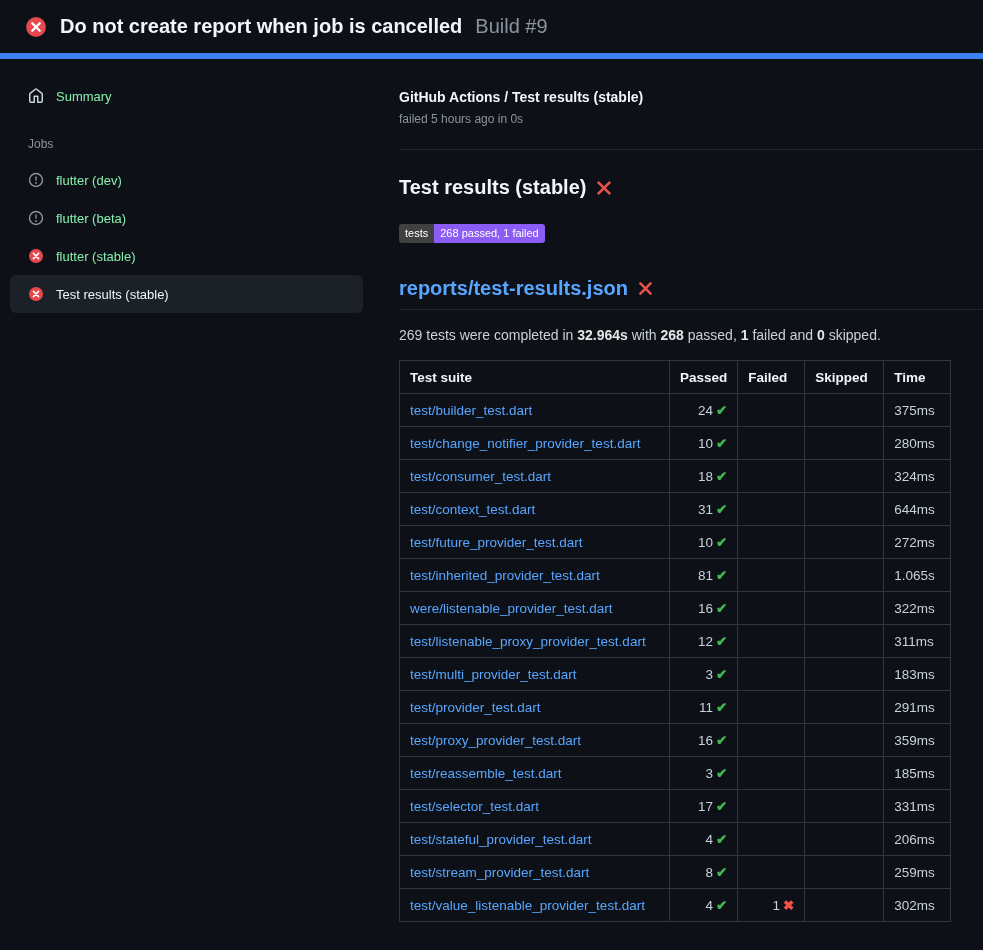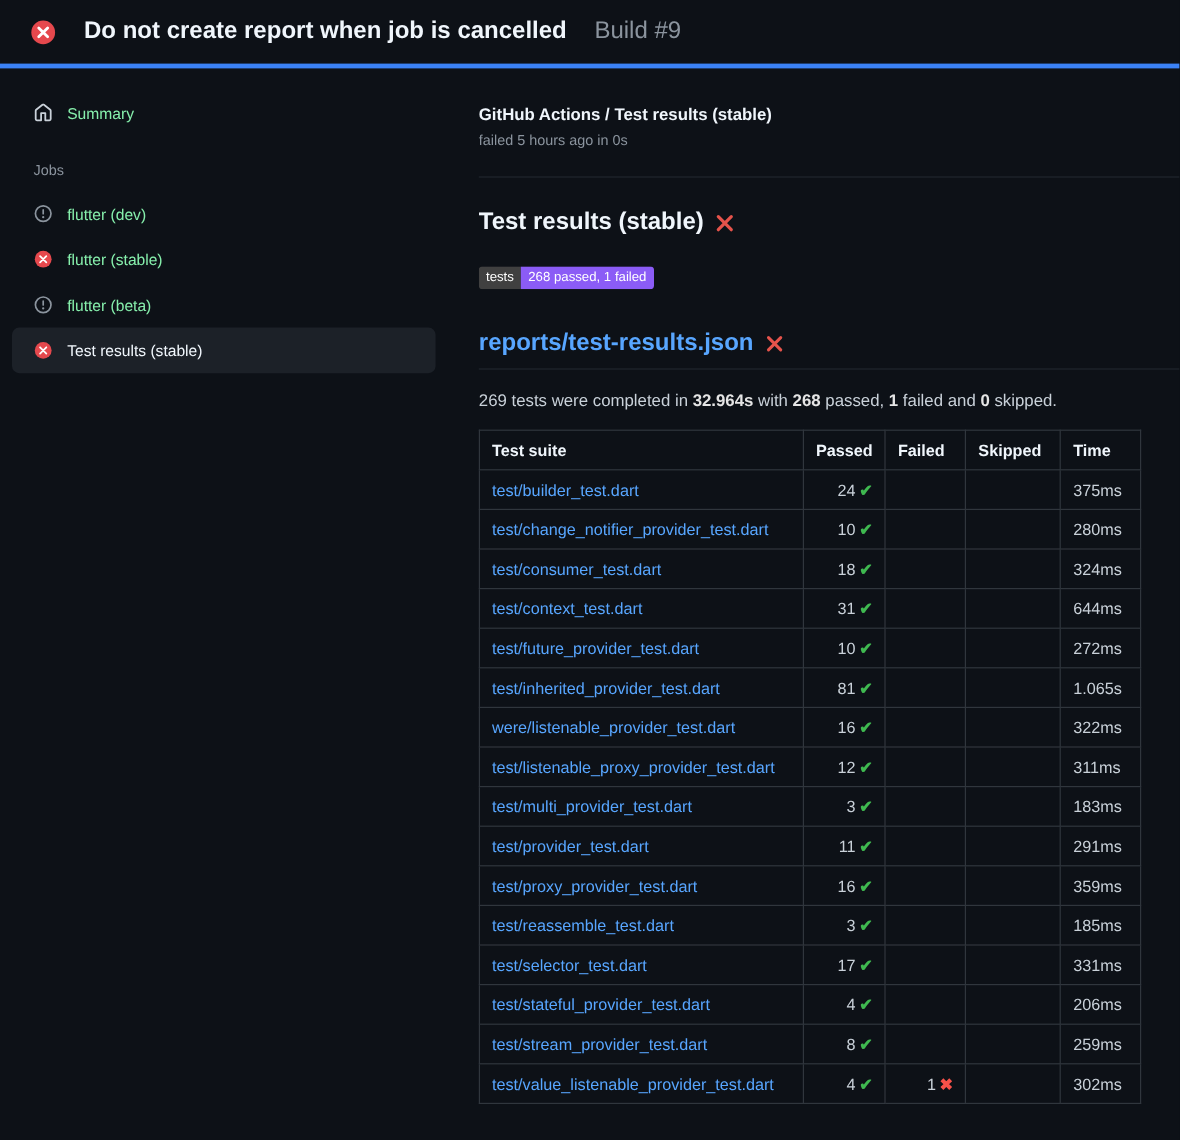--- a/index.html
+++ b/index.html
@@ -6,23 +6,23 @@
   html, body { margin:0; padding:0; }
   body {
     width: 983px; height: 950px; overflow: hidden;
     background: #0d1117; color: #c9d1d9;
     font-family: "Liberation Sans", sans-serif; font-size: 14px;
   }
   a { color: #58a6ff; text-decoration: none; }
 
   
   .top-header {
-    display: flex; align-items: center; gap: 23px;
+    display: flex; align-items: center; gap: 13px;
     padding: 15px 16px 15px 25px;
-    border-bottom: 4px solid #3b82f6;
+    border-bottom: 6px solid #3b82f6;
     text-align: center;
   }
   .top-header .title { font-size: 20px; font-weight: 700; color: #f0f6fc; margin: 0; }
   .top-header .build { font-size: 20px; font-weight: 400; color: #8b949e; }
 
   
   .content { display: flex; align-items: flex-start; }
   .sidebar { width: 375px; flex-shrink: 0; padding: 18px 12px 0 10px; }
   main { flex: 1; padding: 30px 0 0 24px; }
 
@@ -111,36 +111,36 @@
             <rect x="7.3" y="4.2" width="1.4" height="4.6" rx="0.7" fill="#8b949e"></rect>
             <circle cx="8" cy="11" r="0.95" fill="#8b949e"></circle>
           </svg>
       </span>
       <span>flutter (dev)</span>
     </div>
 
     <div class="sidebar-item">
       <span class="icon-16">
         <svg width="16" height="16" viewBox="0 0 16 16">
-            <circle cx="8" cy="8" r="7" fill="#e5484d"></circle>
-            <path d="M5.4 5.4l5.2 5.2M10.6 5.4l-5.2 5.2" stroke="#ffffff" stroke-width="1.5" stroke-linecap="round"></path>
-          </svg>
-      </span>
-      <span>flutter (stable)</span>
-    </div>
-
-    <div class="sidebar-item">
-      <span class="icon-16">
-        <svg width="16" height="16" viewBox="0 0 16 16">
             <circle cx="8" cy="8" r="6.5" fill="none" stroke="#8b949e" stroke-width="1.4"></circle>
             <rect x="7.3" y="4.2" width="1.4" height="4.6" rx="0.7" fill="#8b949e"></rect>
             <circle cx="8" cy="11" r="0.95" fill="#8b949e"></circle>
           </svg>
       </span>
       <span>flutter (beta)</span>
+    </div>
+
+    <div class="sidebar-item">
+      <span class="icon-16">
+        <svg width="16" height="16" viewBox="0 0 16 16">
+            <circle cx="8" cy="8" r="7" fill="#e5484d"></circle>
+            <path d="M5.4 5.4l5.2 5.2M10.6 5.4l-5.2 5.2" stroke="#ffffff" stroke-width="1.5" stroke-linecap="round"></path>
+          </svg>
+      </span>
+      <span>flutter (stable)</span>
     </div>
 
     <div class="sidebar-item selected">
       <span class="icon-16">
         <svg width="16" height="16" viewBox="0 0 16 16">
             <circle cx="8" cy="8" r="7" fill="#e5484d"></circle>
             <path d="M5.4 5.4l5.2 5.2M10.6 5.4l-5.2 5.2" stroke="#ffffff" stroke-width="1.5" stroke-linecap="round"></path>
           </svg>
       </span>
       <span>Test results (stable)</span>

